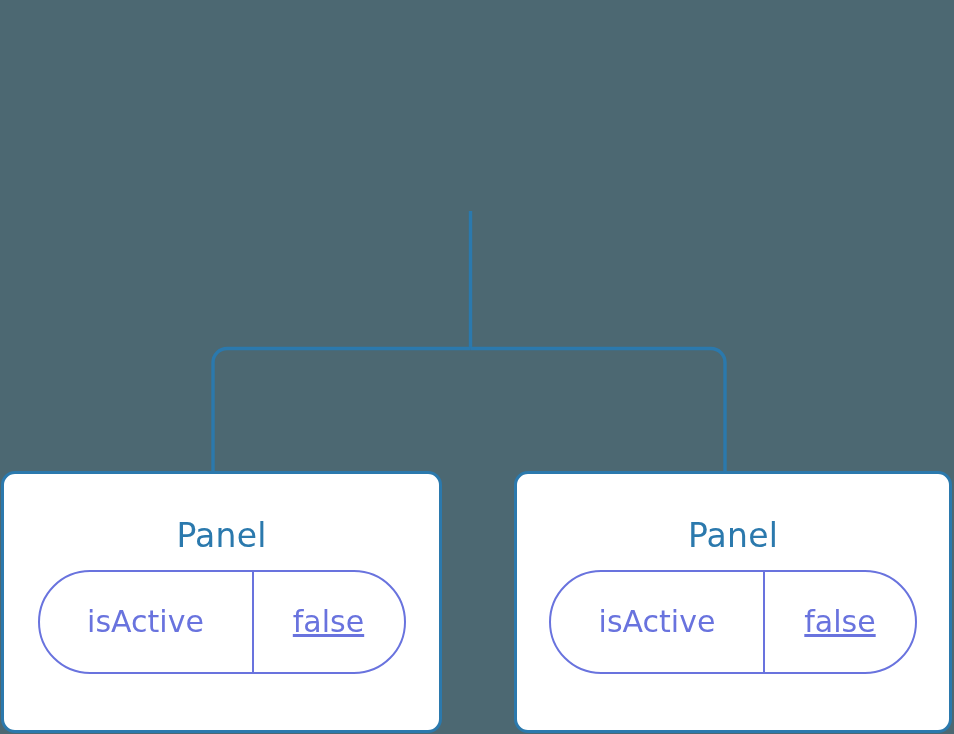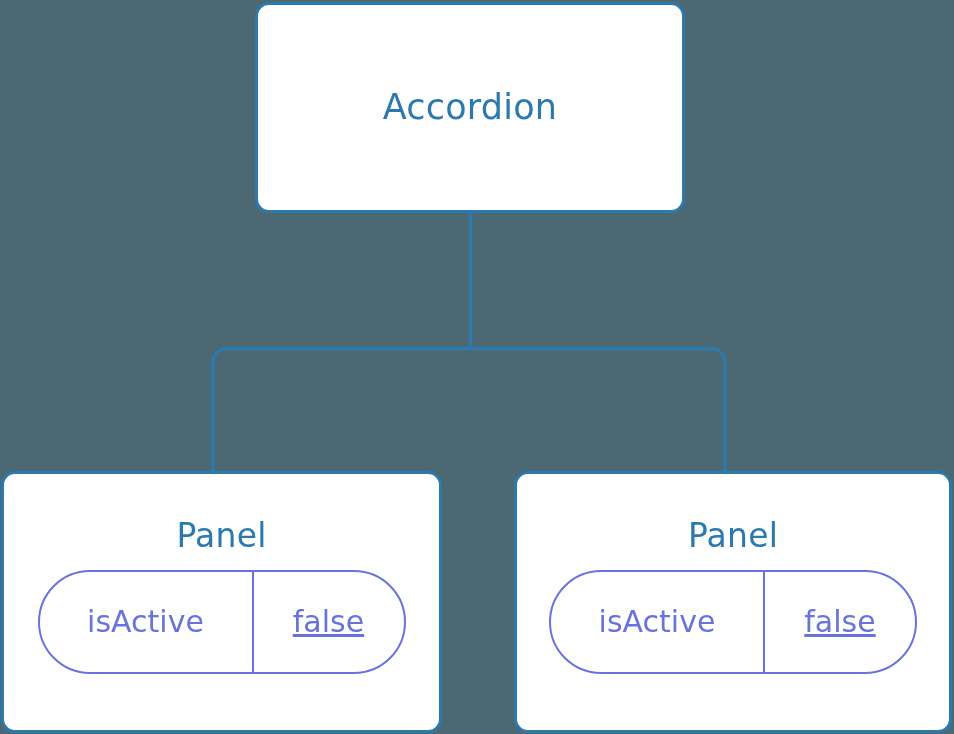--- a/index.html
+++ b/index.html
@@ -126,23 +126,20 @@
 <div id="canvas">
 
   <svg id="edges" viewBox="0 0 954 734" width="954" height="734" fill="none">
 
     <path d="M 470.5 211 L 470.5 348.5" stroke="#2b79ad" stroke-width="3.4" stroke-linecap="butt"></path>
 
     <path d="M 470.5 348.5 L 227 348.5 A 14 14 0 0 0 213 362.5 L 213 474" stroke="#2b79ad" stroke-width="3.4" stroke-linecap="butt" stroke-linejoin="round"></path>
     <path d="M 470.5 348.5 L 711 348.5 A 14 14 0 0 1 725 362.5 L 725 474" stroke="#2b79ad" stroke-width="3.4" stroke-linecap="butt" stroke-linejoin="round"></path>
   </svg>
 
-  <div class="node" id="node-accordion">
-    <div class="node-title">Accordion</div>
-  </div>
 
   <div class="node node-panel" id="node-panel-0">
     <div class="node-title">Panel</div>
     <div class="state-pill">
       <div class="state-key">isActive</div>
       <div class="state-value">false</div>
     </div>
   </div>
 
   <div class="node node-panel" id="node-panel-1">

